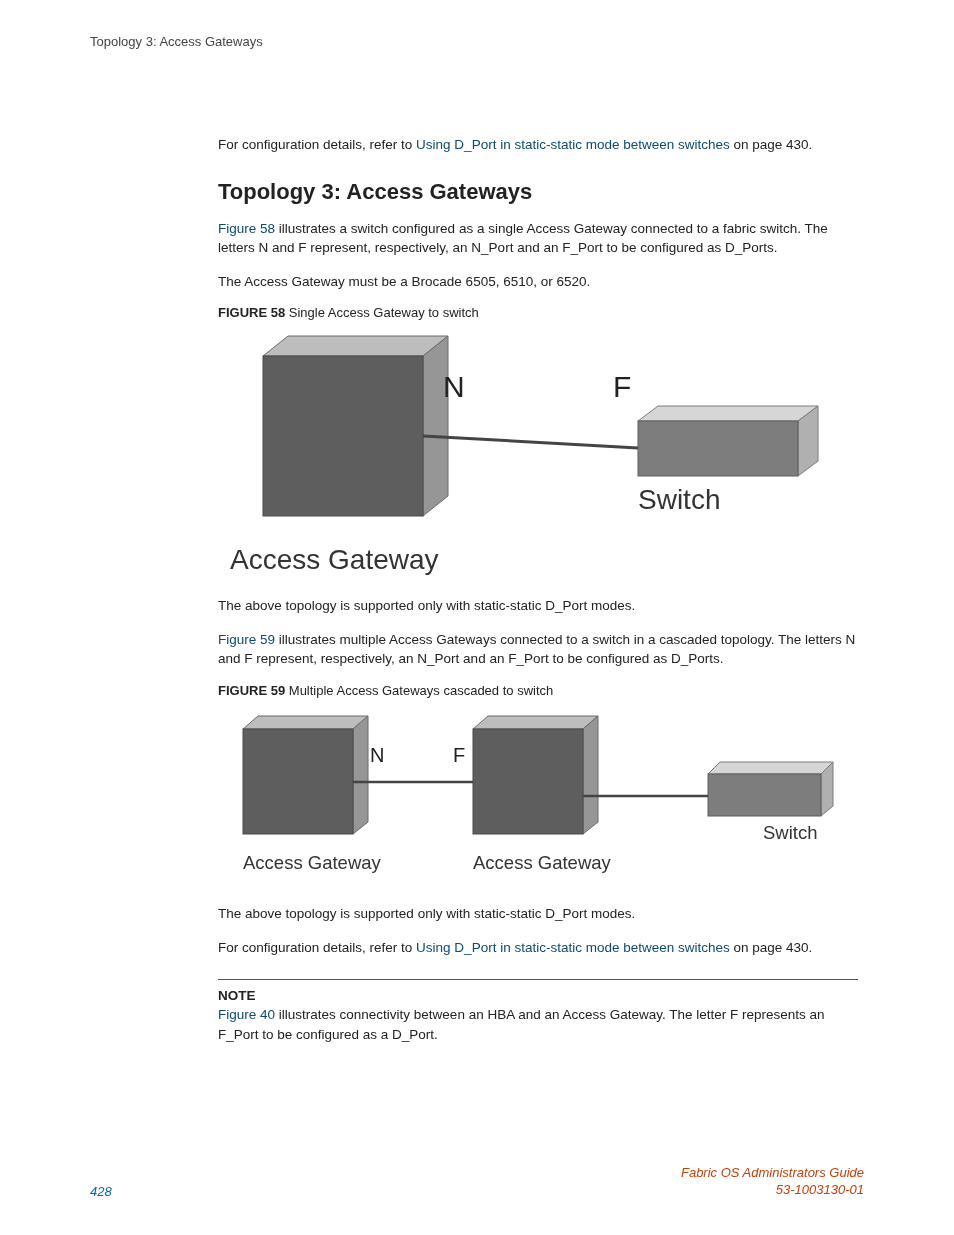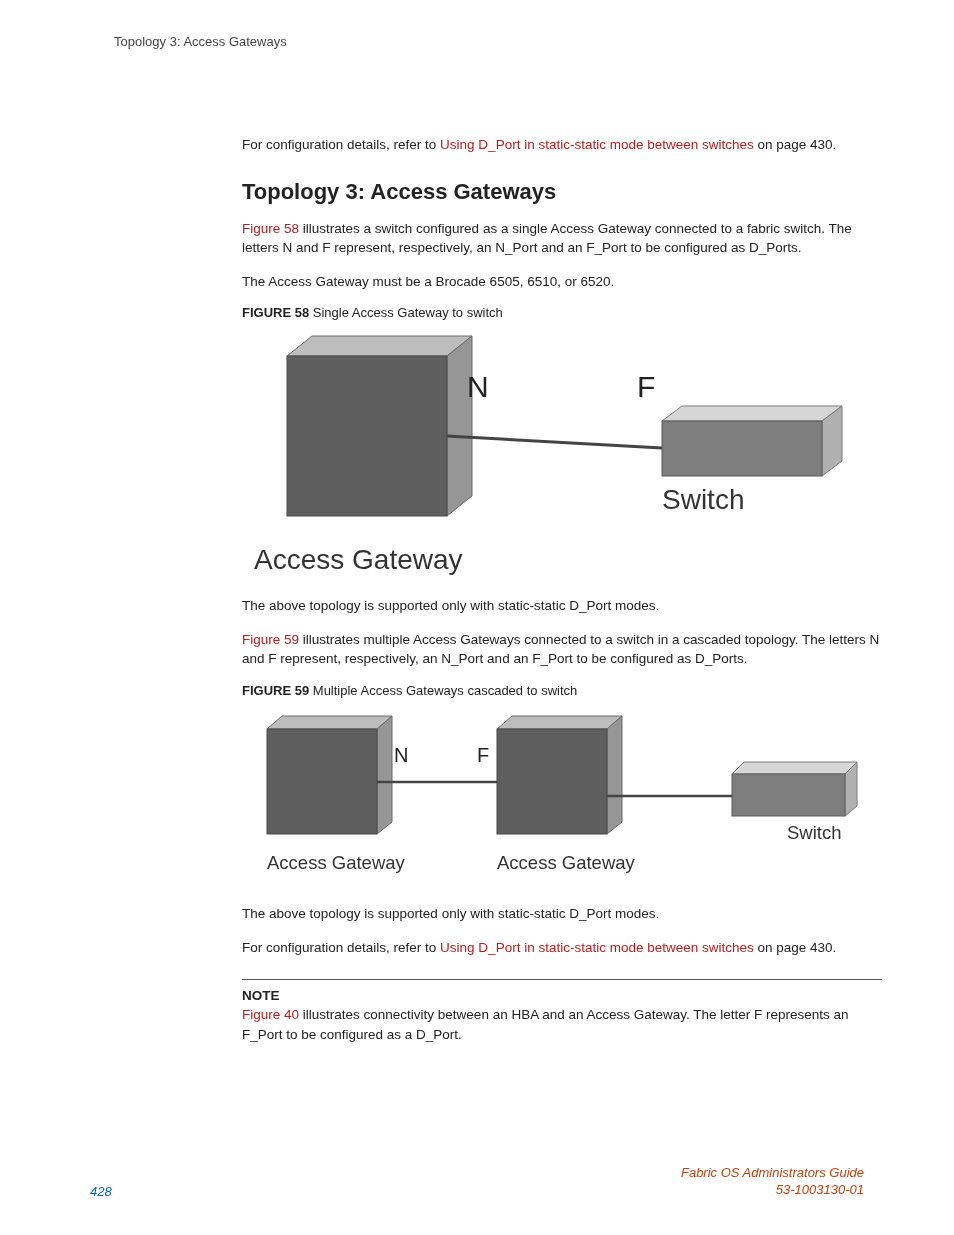--- a/index.html
+++ b/index.html
@@ -8,38 +8,38 @@
     background: #fff;
     font-family: Arial, Helvetica, sans-serif;
     color: #222;
     width: 954px;
   }
   .page {
     position: relative;
     width: 954px;
     height: 1235px;
     box-sizing: border-box;
-    padding: 34px 90px 0 114px;
+    padding: 34px 90px 0 90px;
   }
   .running-head {
     font-size: 13px;
     color: #444;
     margin-bottom: 86px;
   }
   .content {
     margin-left: 128px;
     width: 640px;
   }
   .body-text {
     font-size: 13.5px;
     line-height: 1.45;
     margin: 0 0 14px 0;
   }
   .link {
-    color: #b91c1c;
+    color: #0c4a6e;
     text-decoration: none;
   }
   h2.topo {
     font-family: "Arial Black", Arial, sans-serif;
     font-weight: 900;
     font-size: 22px;
     margin: 24px 0 14px 0;
     color: #222;
   }
   .fig-caption {

